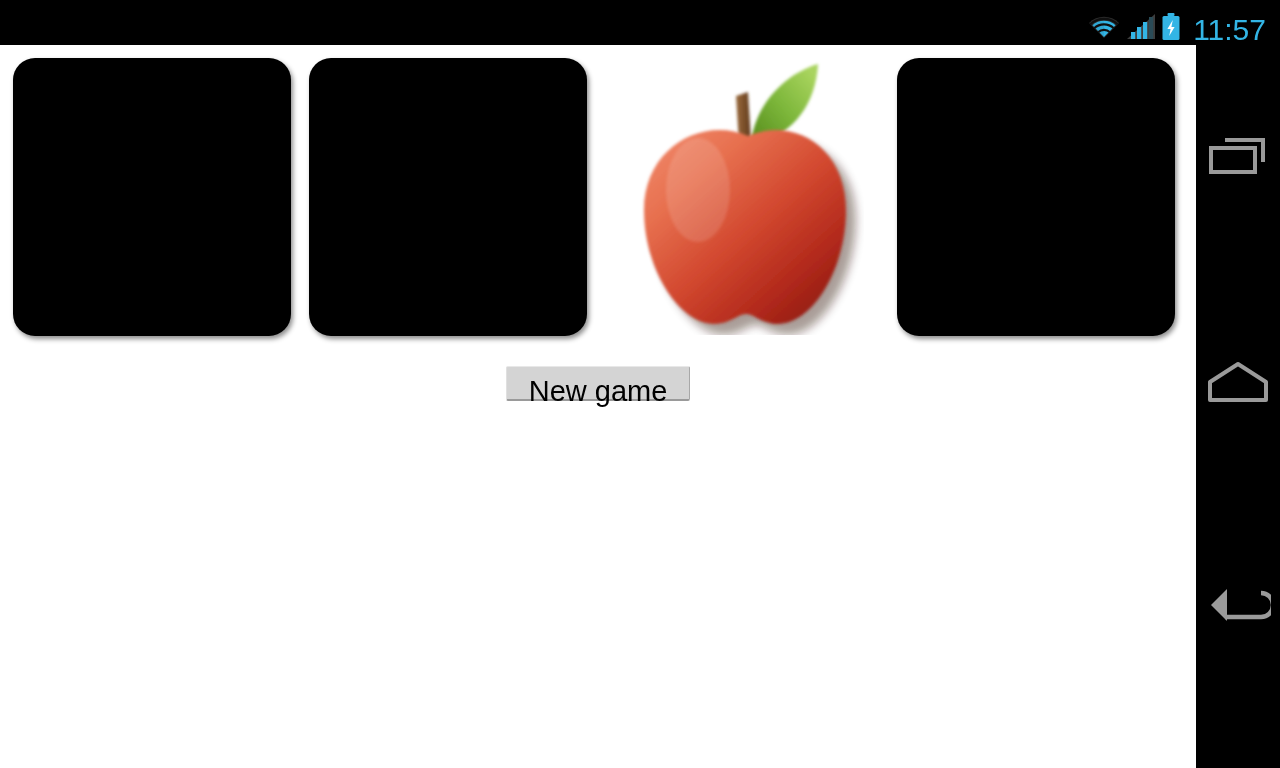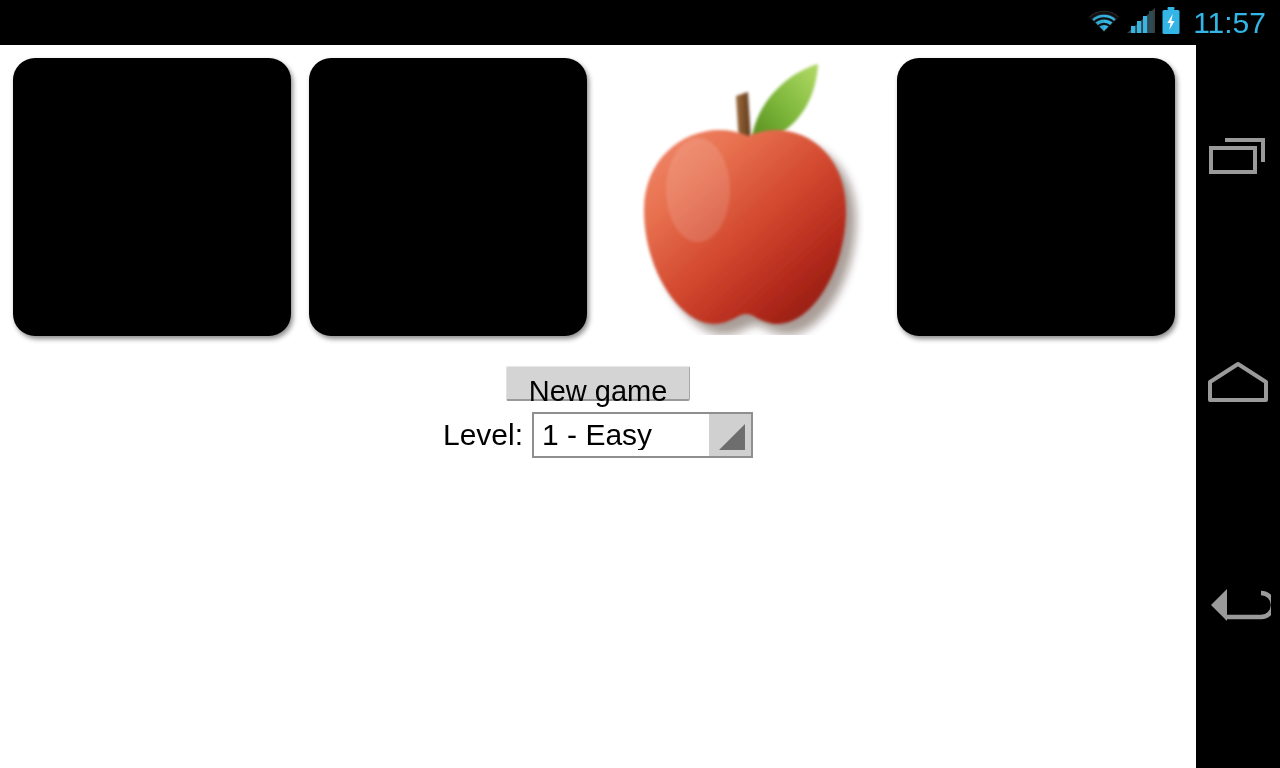--- a/index.html
+++ b/index.html
@@ -21,21 +21,21 @@
   }
 
   
   #status-bar {
     position: absolute;
     left: 0; top: 0;
     width: 1280px;
     height: 45px;
     background: #000000;
     display: flex;
-    align-items: center;
+    align-items: flex-end;
     justify-content: flex-end;
     padding-right: 14px;
     box-sizing: border-box;
   }
   #status-bar .sb-icons {
     display: flex;
     align-items: center;
     gap: 6px;
   }
   .sb-icon { display: block; }
@@ -308,30 +308,20 @@
         <div class="card-back"></div>
       </div>
 
     </div>
 
     <div id="controls">
       <div id="newgame-row">
         <button id="new-game-button">New game</button>
       </div>
 
-      <div id="level-row">
-        <span id="level-label">Level:</span>
-
-        <div id="level-select">
-          <span id="level-value">1 - Easy</span>
-          <span id="level-arrow-box">
-            <span id="level-arrow"></span>
-          </span>
-        </div>
-      </div>
     </div>
 
   </div>
 
   <div id="nav-bar">
 
     <div class="nav-button" id="nav-recents">
       <span>
         <svg width="66" height="50" viewBox="0 0 66 50">
           <path d="M20 8 H58 V30" stroke="#9a9a9a" stroke-width="4" fill="none"></path>

